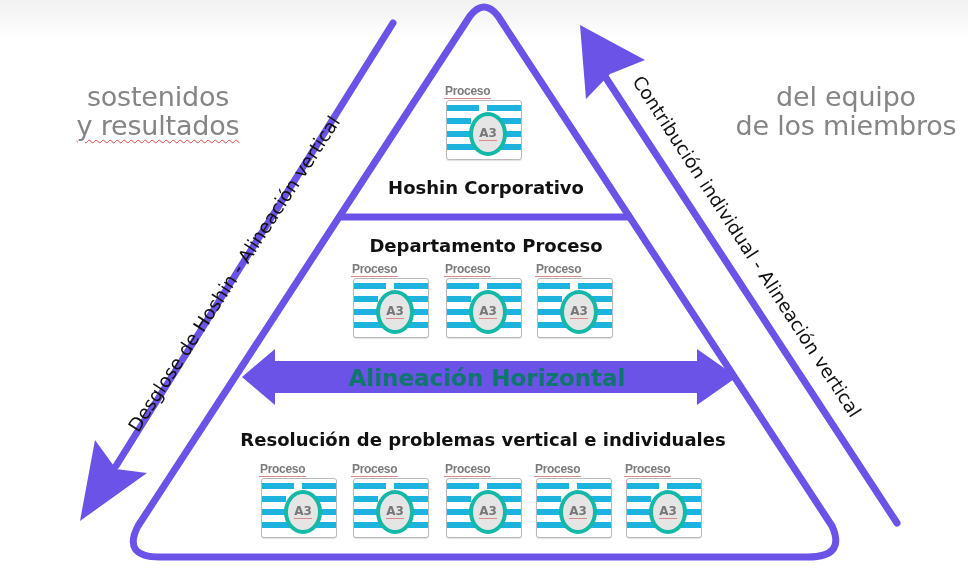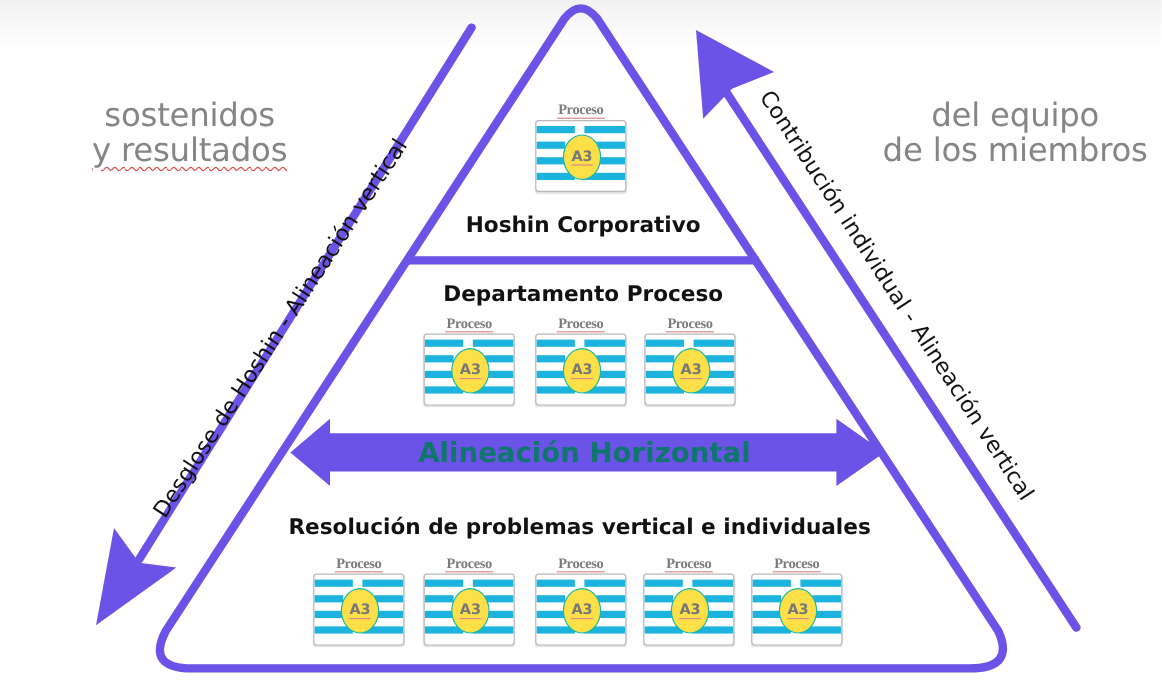--- a/index.html
+++ b/index.html
@@ -28,34 +28,34 @@
   }
   .h-arrow-label {
     position:absolute; white-space:nowrap; color:#0f766e; font-weight:bold;
     font-family: "DejaVu Sans", sans-serif; font-size:23px;
     transform: translate(-50%, -50%);
   }
   .card {
     position:absolute; width:80px; height:78px;
   }
   .card .cap {
-    position:absolute; left:0; right:0; top:0; text-align:center;
-    font-family: Liberation Serif, serif; font-weight:bold; font-size:12px;
+    position:absolute; left:0; right:0; top:0; 
+    font-family: Liberation Sans, sans-serif; font-weight:bold; font-size:12px;
     color:#7b7b7b; line-height:14px; letter-spacing:-0.3px;
   }
   .card .cap span { border-bottom:1px solid #d98a8a; padding:0 1px; }
   .card .box {
     position:absolute; left:2px; top:16px; width:74px; height:58px;
     border:1px solid #b9b9b9; border-radius:3px; background:#fff;
     box-shadow: 0 1px 1px rgba(0,0,0,0.12); overflow:hidden;
   }
   .card .bar { position:absolute; height:6px; background:#1cb4de; }
   .card .circle {
     position:absolute; left:22px; top:11px; width:30px; height:36px;
-    border-radius:50%; background:#fde047; border:1px solid #14b8a6;
+    border-radius:50%; background:#e5e5e5; border:4px solid #14b8a6;
     display:flex; align-items:center; justify-content:center;
   }
   .card .circle span {
     font-family: "DejaVu Sans", sans-serif; font-weight:bold; font-size:12px; color:#777;
     border-bottom:1px solid #d98a8a; line-height:13px;
   }
 </style>
 </head>
 <body>
 

